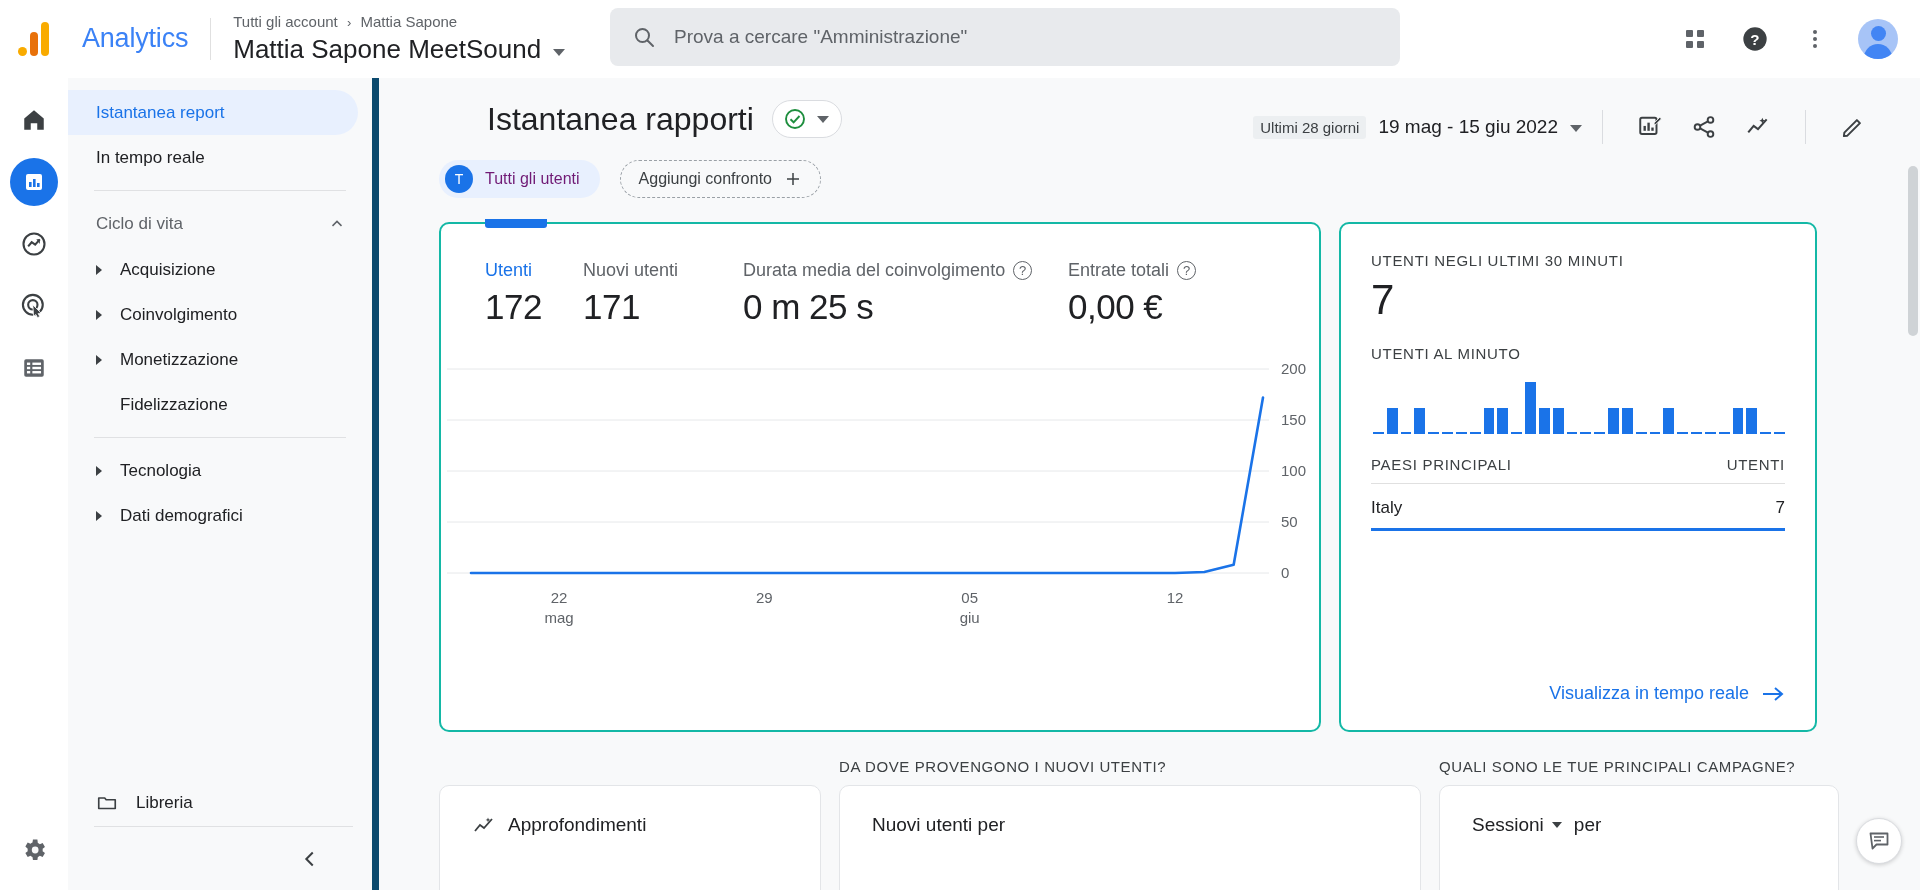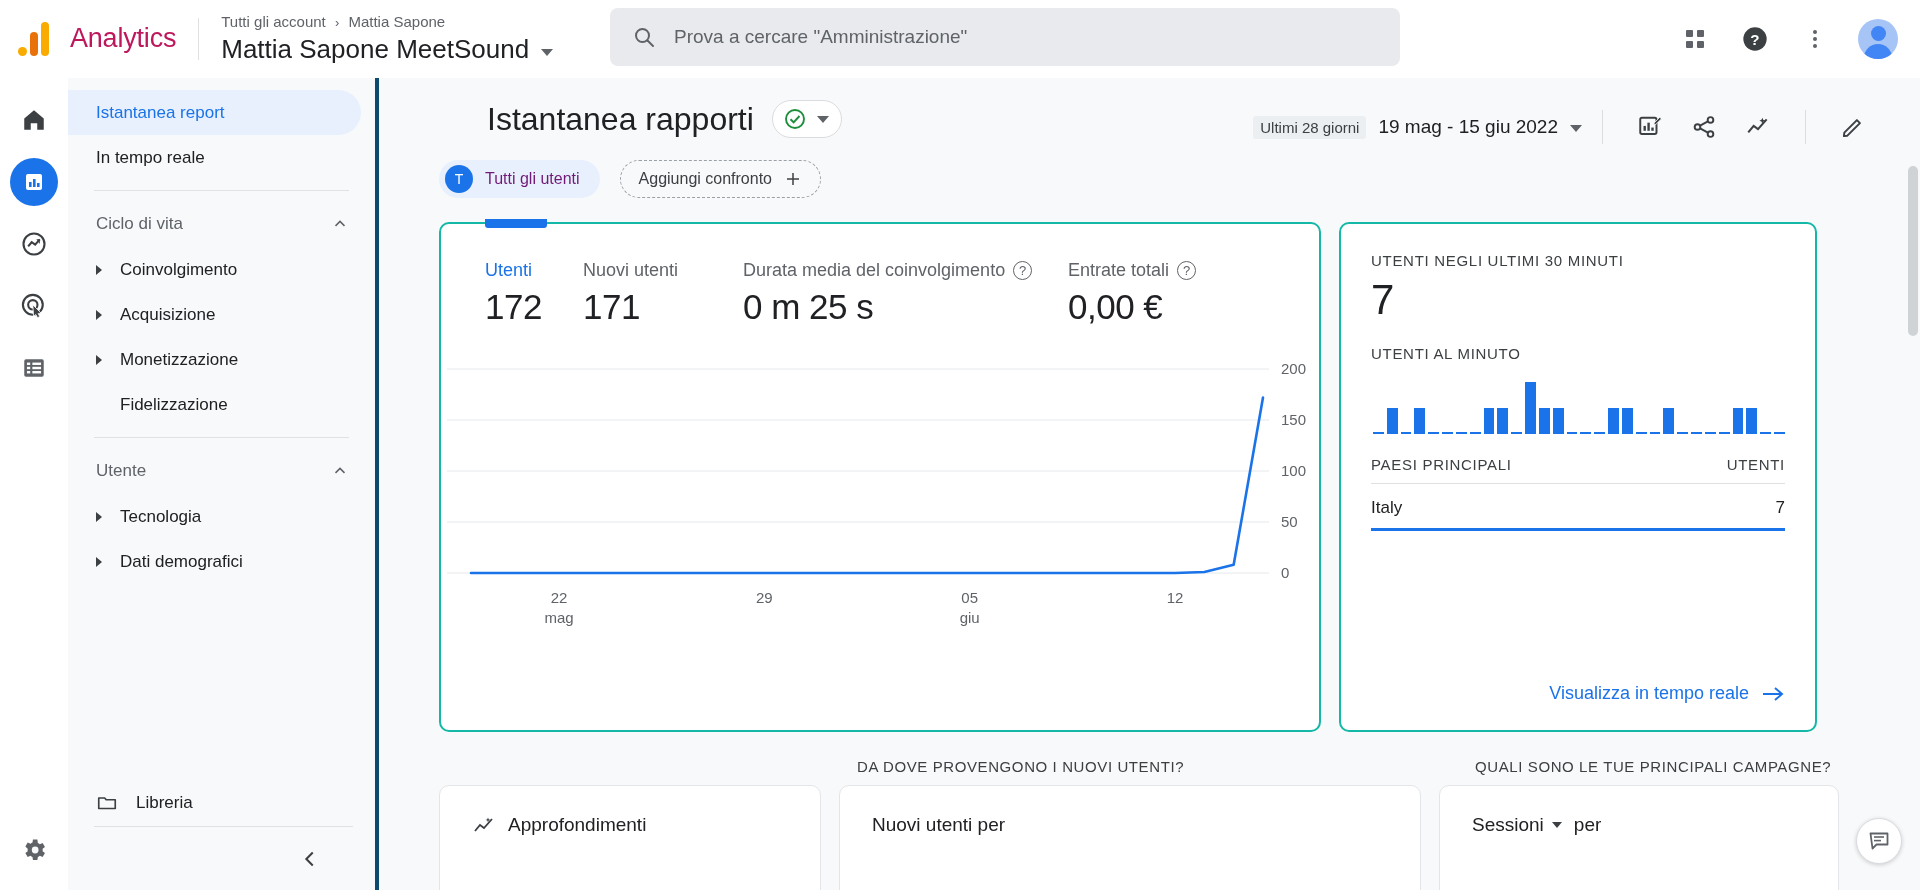--- a/index.html
+++ b/index.html
@@ -16,21 +16,21 @@
     position: absolute; top: 0; left: 0; width: 1920px; height: 78px;
     background: #fff; display: flex; align-items: center;
     border-bottom: 1px solid transparent; z-index: 20;
   }
   .ga-logo { margin-left: 18px; display: flex; align-items: flex-end; height: 34px; width: 38px; }
   .ga-logo .b { width: 8px; border-radius: 4px; margin-right: 3px; }
   .ga-logo .b1 { height: 9px;  background: #F9AB00; border-radius: 50%; width: 9px; margin-right:3px;}
   .ga-logo .b2 { height: 24px; background: #E8710A; }
   .ga-logo .b3 { height: 34px; background: #F9AB00; }
   .brandname {
-    font-size: 27px; color: #be185d; margin-left: 14px; letter-spacing: -0.2px;
+    font-size: 27px; color: #3b82f6; margin-left: 26px; letter-spacing: -0.2px;
     font-weight: 400;
   }
   .vdiv { width:1px; height: 42px; background:#e0e0e0; margin: 0 22px; }
   .acct { display: flex; flex-direction: column; justify-content: center; }
   .crumb { font-size: 15px; color: #5f6368; line-height: 20px; }
   .crumb .sep { margin: 0 5px; font-size: 13px; }
   .propline { display: flex; align-items: center; }
   .propname { font-size: 26px; color: #202124; line-height: 32px; font-weight: 400; }
   .caret-dn {
     width:0; height:0; border-left:6px solid transparent; border-right:6px solid transparent;
@@ -55,21 +55,21 @@
     position:absolute; left:0; top:78px; width:68px; height:812px; background:#fff;
     display:flex; flex-direction:column; align-items:center; padding-top:18px; z-index: 15;
   }
   .rail-item { width:48px; height:48px; display:flex; align-items:center; justify-content:center; margin-bottom:14px; cursor:pointer; border-radius:50%;}
   .rail-item.active { background:#1a73e8; }
   .rail-gear { position:absolute; bottom: 26px; left:0; width:68px; display:flex; justify-content:center; cursor:pointer;}
 
   
   .nav {
     position:absolute; left:68px; top:78px; width:311px; height:812px;
-    background:#f8f9fa; border-right:4px solid #0c4a6e;
+    background:#f8f9fa; border-right:7px solid #0c4a6e;
   }
   .nav-item {
     height:45px; display:flex; align-items:center; padding-left:28px;
     font-size:17px; color:#202124; cursor:pointer; border-radius:0 23px 23px 0; margin-right:14px;
   }
   .nav-item.sel { background:#e8f0fe; color:#1a73e8; }
   .nav-sep { height:1px; background:#e0e1e3; margin:10px 26px 10px 26px; }
   .nav-group {
     height:46px; display:flex; align-items:center; padding-left:28px; padding-right:26px;
     font-size:17px; color:#5f6368; cursor:pointer; justify-content:space-between;
@@ -138,21 +138,21 @@
   .bar { width: 11px; background:#1a73e8; }
   .rt-tblhead { display:flex; justify-content:space-between; margin-top:22px; font-size:15px; color:#3c4043; letter-spacing:0.7px; padding-bottom:10px; border-bottom:1px solid #e0e0e0;}
   .rt-row { display:flex; justify-content:space-between; font-size:17px; color:#202124; padding:14px 0 10px 0; border-bottom:3px solid #1a73e8;}
   .rt-link { position:absolute; right:30px; bottom:26px; font-size:18px; color:#1a73e8; display:flex; align-items:center; gap:12px; cursor:pointer;}
 
   
   .chart-wrap { position:relative; margin: 24px 0 0 0; height: 300px; }
   .chart-svg { display:block; }
 
   
-  .btm-titles { display:flex; padding: 26px 40px 0 60px; gap:18px; }
+  .btm-titles { display:flex; padding: 26px 40px 0 60px; }
   .bt { font-size:15px; color:#3c4043; letter-spacing:0.6px; }
   .bt1 { width:400px; } .bt2 { width:600px; }
   .btm-cards { display:flex; padding: 10px 40px 0 60px; gap:18px;}
   .bcard { background:#fff; border:1px solid #e3e5e8; border-radius:10px; height:120px; position:relative;}
   .bc1 { width:382px; } .bc2 { width:582px; } .bc3 { width:400px; }
   .bc-inner { display:flex; gap:12px; padding: 28px 0 0 32px; font-size:19px; color:#202124;}
   .sel-lbl { display:flex; align-items:center; gap:8px; }
   .mini-caret { width:0;height:0;border-left:5px solid transparent;border-right:5px solid transparent;border-top:6px solid #3c4043;}
 
   .fab {
@@ -279,43 +279,37 @@
       <div class="nav-sep"></div>
 
       <div class="nav-group">
         <span>Ciclo di vita</span>
         <svg width="18" height="18" viewBox="0 0 24 24">
           <polyline points="6,14.5 12,8.5 18,14.5" fill="none" stroke="#5f6368" stroke-width="2"></polyline>
         </svg>
       </div>
       <div class="nav-sub">
         <span class="tri"></span>
-        <span>Coinvolgimento</span>
+        <span>Acquisizione</span>
       </div>
       <div class="nav-sub">
         <span class="tri"></span>
-        <span>Acquisizione</span>
+        <span>Coinvolgimento</span>
       </div>
       <div class="nav-sub">
         <span class="tri"></span>
         <span>Monetizzazione</span>
       </div>
       <div class="nav-sub">
         <span class="tri-sp"></span>
         <span>Fidelizzazione</span>
       </div>
 
       <div class="nav-sep"></div>
 
-      <div class="nav-group">
-        <span>Utente</span>
-        <svg width="18" height="18" viewBox="0 0 24 24">
-          <polyline points="6,14.5 12,8.5 18,14.5" fill="none" stroke="#5f6368" stroke-width="2"></polyline>
-        </svg>
-      </div>
       <div class="nav-sub">
         <span class="tri"></span>
         <span>Tecnologia</span>
       </div>
       <div class="nav-sub">
         <span class="tri"></span>
         <span>Dati demografici</span>
       </div>
     </div>
 

